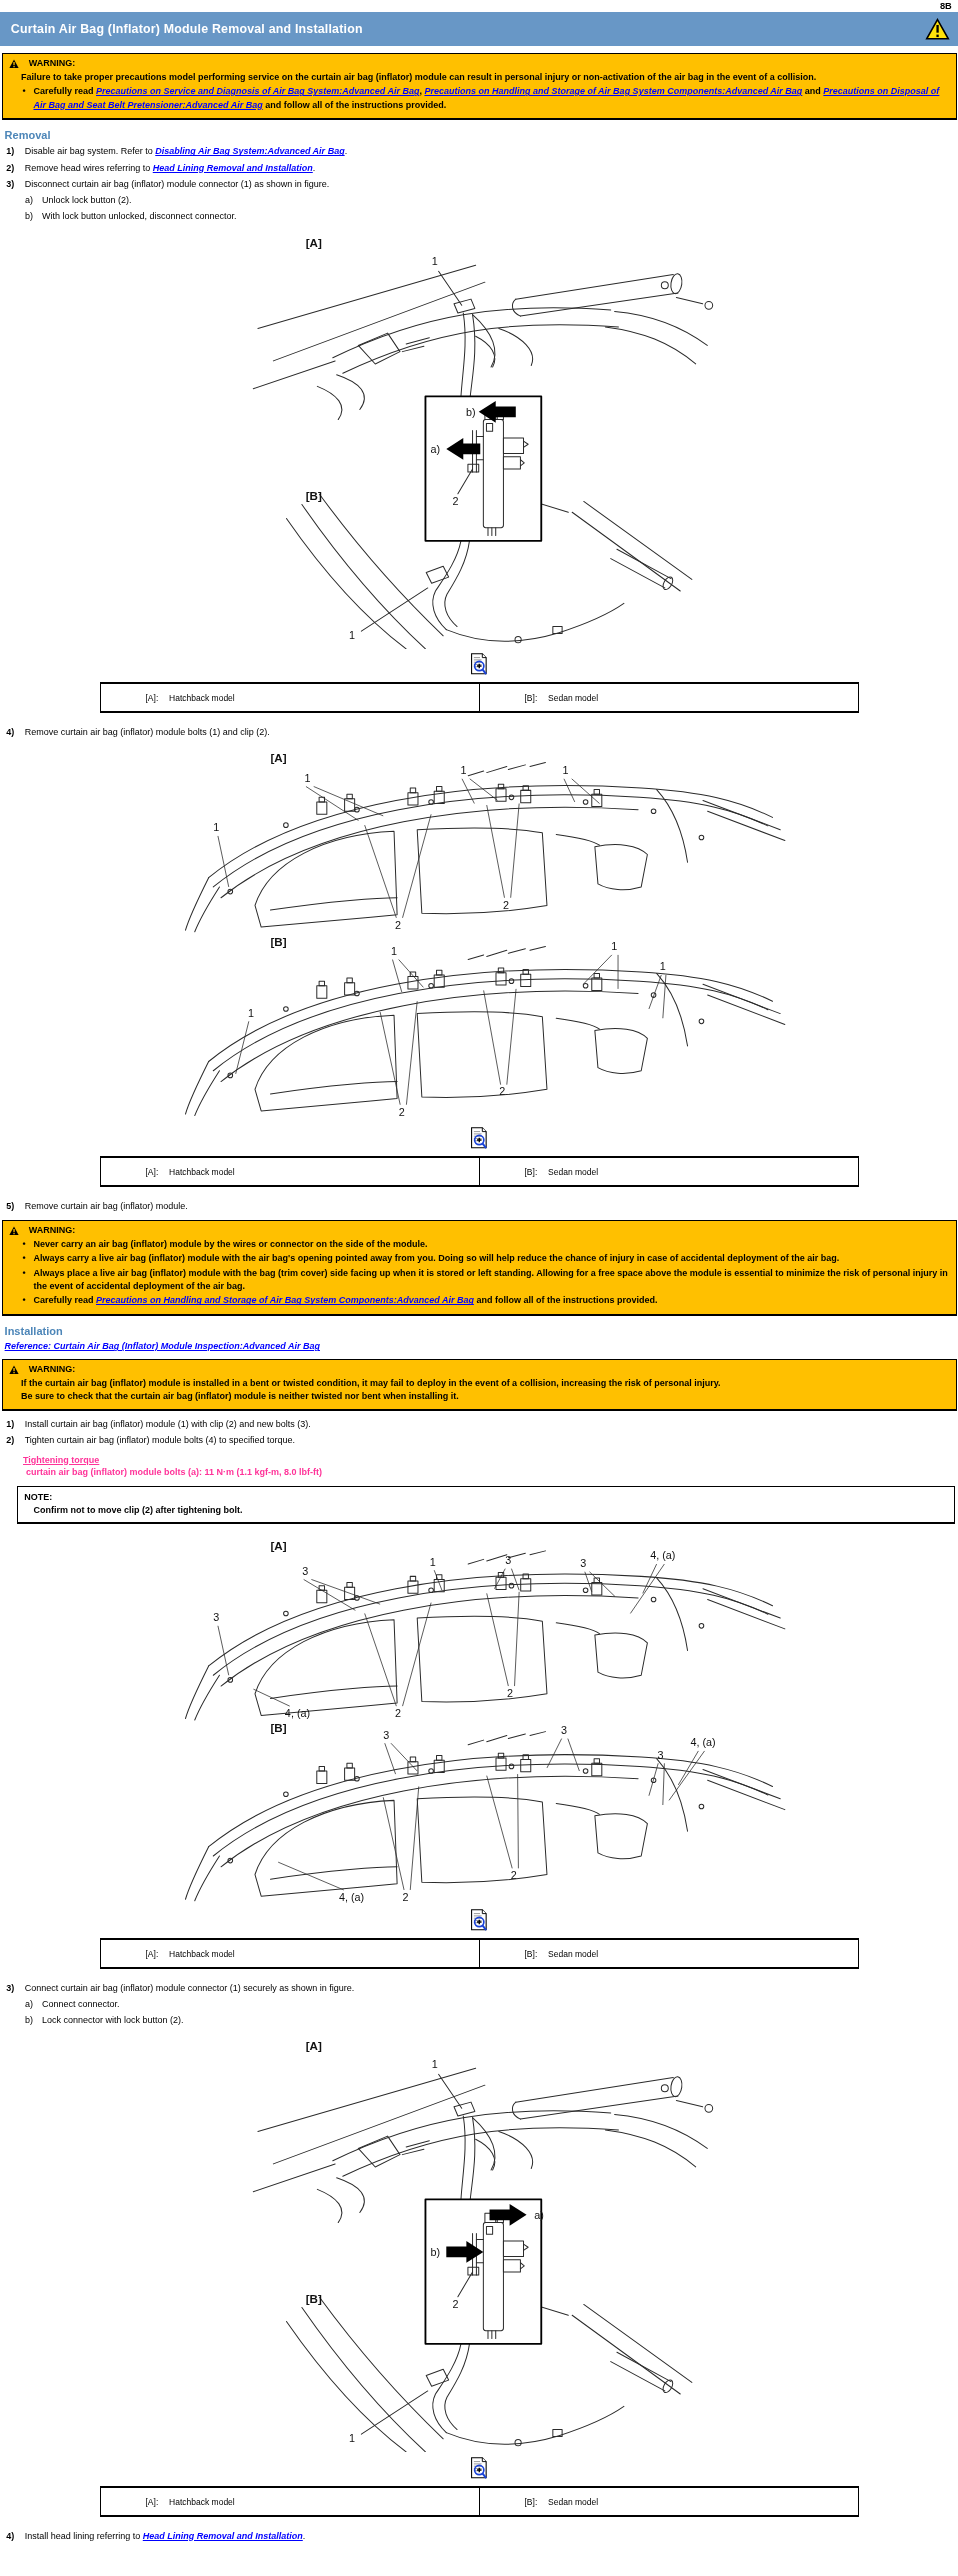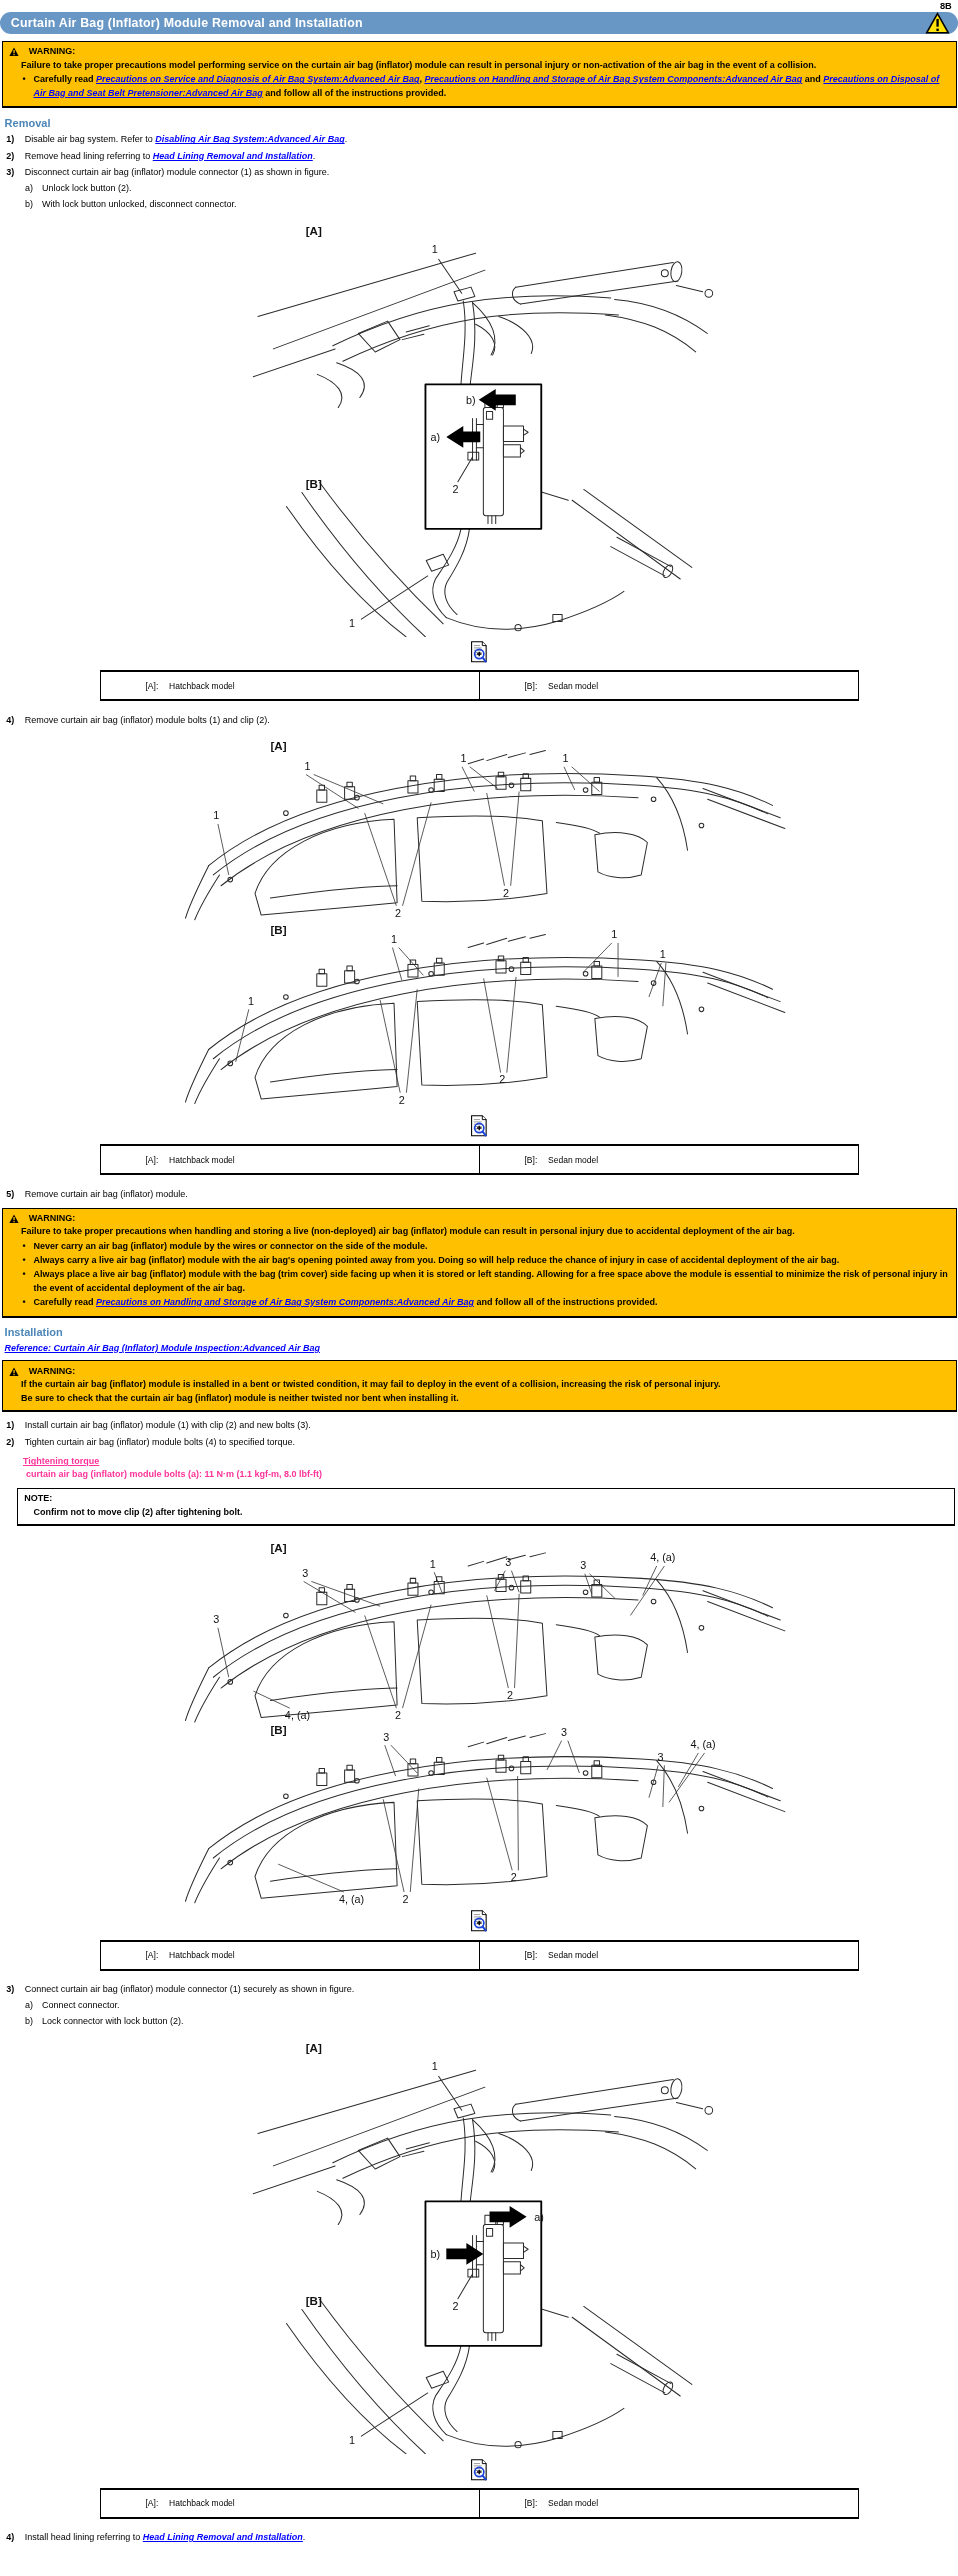--- a/index.html
+++ b/index.html
@@ -3,22 +3,22 @@
 <meta charset="utf-8">
 <style>
   html,body{margin:0;padding:0;}
   body{
     width:958px; min-height:2576px; background:#fff; color:#000;
     font-family:"Liberation Sans","DejaVu Sans",sans-serif;
     font-size:9px;
   }
   .doc-code{ text-align:right; font-weight:bold; font-size:9.3px; padding:0.8px 6.2px 1.5px 0; }
   .title-bar{
-    background:#6897c6; height:22px; display:flex; align-items:center;
-    justify-content:space-between; padding:0 7.7px 0 10.8px;border-radius:14px;
+    background:#6897c6; height:34px; display:flex; align-items:center;
+    justify-content:space-between; padding:0 7.7px 0 10.8px;
   }
   .title-bar .title{ color:#fff; font-weight:bold; font-size:12.4px; letter-spacing:0.2px; }
   .warn-box{
     background:#FFC000; border:1.5px solid #000; border-bottom-width:2.3px;
     margin:7px 1.5px; padding:3.1px 7.7px 5.4px 6.2px; font-weight:bold; line-height:1.5;
   }
   .warn-head{ display:flex; align-items:center; gap:10px; }
   .warn-body{ padding-left:12.4px; }
   .wli{ position:relative; padding-left:12.4px; margin:0.8px 0; }
   .wli::before{ content:"\2022"; position:absolute; left:1.5px; }
@@ -186,21 +186,21 @@
 </div>
 
 <div class="section-head">Removal</div>
 
 <div class="step">
   <span class="step-num">1)</span>
   <span><span>Disable air bag system. Refer to </span><a class="doclink">Disabling Air Bag System:Advanced Air Bag</a><span>.</span></span>
 </div>
 <div class="step">
   <span class="step-num">2)</span>
-  <span><span>Remove head lining referring to </span><a class="doclink">Head Lining Removal and Installation</a><span>.</span></span>
+  <span><span>Remove head wires referring to </span><a class="doclink">Head Lining Removal and Installation</a><span>.</span></span>
 </div>
 <div class="step">
   <span class="step-num">3)</span>
   <span>Disconnect curtain air bag (inflator) module connector (1) as shown in figure.</span>
 </div>
 <div class="step sub">
   <span class="step-num">a)</span>
   <span>Unlock lock button (2).</span>
 </div>
 <div class="step sub">
@@ -303,21 +303,20 @@
 <div class="warn-box">
   <div class="warn-head">
     <svg width="10" height="9.3" viewBox="0 0 13 12">
         <polygon points="6.5,0.5 12.5,11.5 0.5,11.5" fill="#000"></polygon>
         <rect x="5.7" y="3.8" width="1.7" height="4.2" fill="#FFC000"></rect>
         <rect x="5.7" y="9" width="1.7" height="1.7" fill="#FFC000"></rect>
       </svg>
     <span>WARNING:</span>
   </div>
   <div class="warn-body">
-    <div>Failure to take proper precautions when handling and storing a live (non-deployed) air bag (inflator) module can result in personal injury due to accidental deployment of the air bag.</div>
     <div class="wli"><span>Never carry an air bag (inflator) module by the wires or connector on the side of the module.</span></div>
     <div class="wli"><span>Always carry a live air bag (inflator) module with the air bag's opening pointed away from you. Doing so will help reduce the chance of injury in case of accidental deployment of the air bag.</span></div>
     <div class="wli"><span>Always place a live air bag (inflator) module with the bag (trim cover) side facing up when it is stored or left standing. Allowing for a free space above the module is essential to minimize the risk of personal injury in the event of accidental deployment of the air bag.</span></div>
     <div class="wli"><span><span>Carefully read </span><a class="doclink">Precautions on Handling and Storage of Air Bag System Components:Advanced Air Bag</a><span> and follow all of the instructions provided.</span></span></div>
   </div>
 </div>
 
 <div class="section-head">Installation</div>
 <div class="ref-line">
   <a class="doclink">Reference: Curtain Air Bag (Inflator) Module Inspection:Advanced Air Bag</a>

